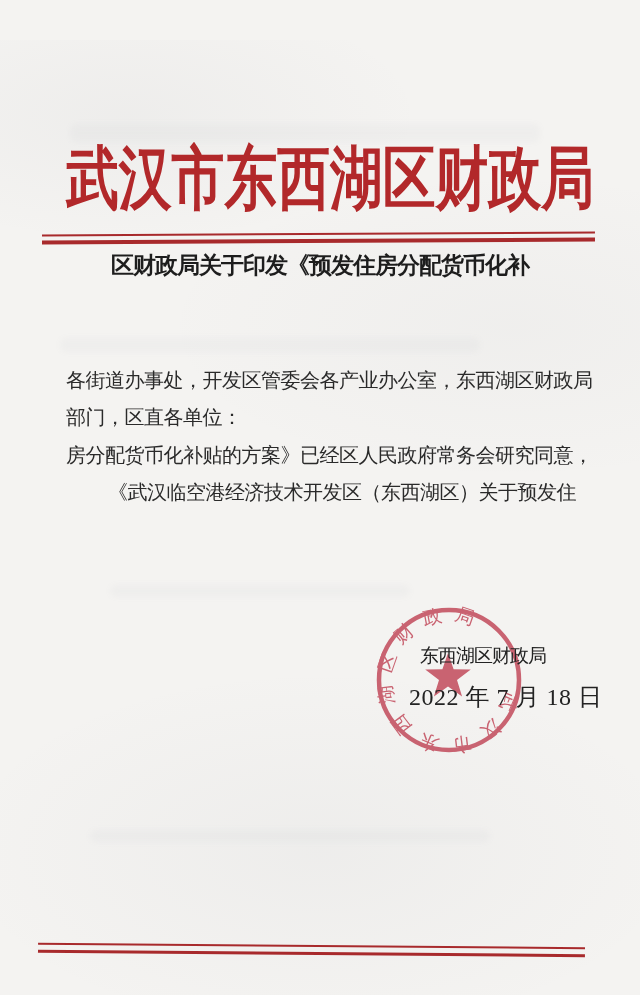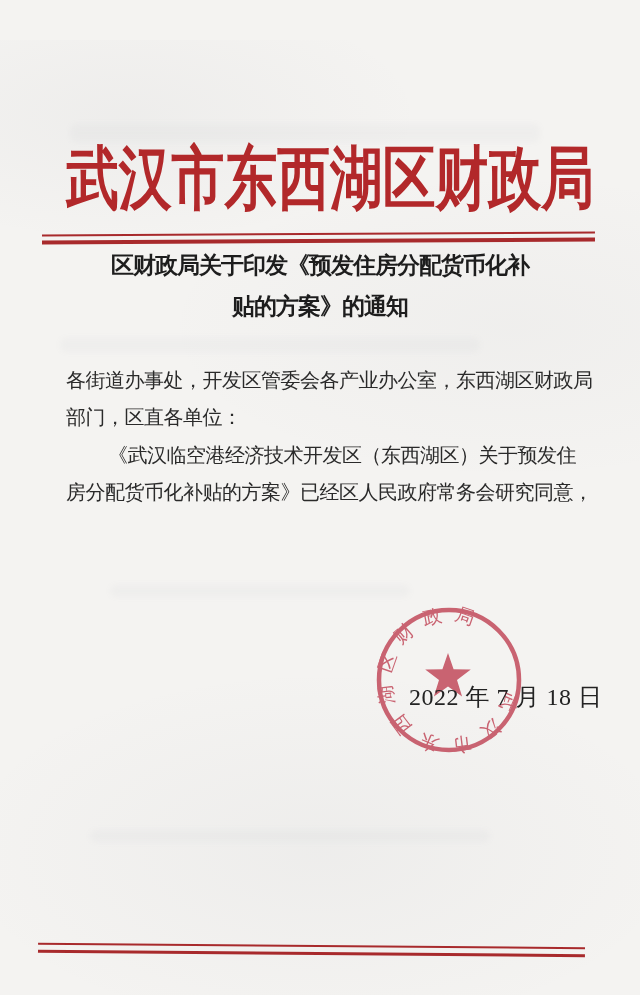--- a/index.html
+++ b/index.html
@@ -69,39 +69,39 @@
     <span class="stretch">武汉市东西湖区财政局</span>
   </div>
 
   <div class="rule rule-top">
     <div class="thin"></div>
     <div class="thick"></div>
   </div>
 
   <div class="doc-title">
     <div>区财政局关于印发《预发住房分配货币化补</div>
-    <div>贴的方案》的通知</div>
   </div>
 
   <div class="body-text">
     <div class="line">各街道办事处，开发区管委会各产业办公室，东西湖区财政局</div>
     <div class="line">部门，区直各单位：</div>
+    <div class="line">房分配货币化补贴的方案》已经区人民政府常务会研究同意，</div>
     <div class="line indent">《武汉临空港经济技术开发区（东西湖区）关于预发住</div>
-    <div class="line">房分配货币化补贴的方案》已经区人民政府常务会研究同意，</div>
   </div>
 
   <svg class="seal" viewBox="0 0 150 150" xmlns="http://www.w3.org/2000/svg">
     <circle cx="75" cy="75" r="70" fill="none" stroke="#c04456" stroke-width="4.5"></circle>
     <path id="sealTextPath" fill="none" d="M 131.1 84.9 A 57 57 0 1 1 18.9 65.1 A 57 57 0 1 1 131.1 84.9"></path>
     <text>
       <textPath href="#sealTextPath" startOffset="0">武汉市东西湖区财政局</textPath>
     </text>
     <polygon fill="#c04456" points="74,48 79.6,64.3 96.8,64.6 83,74.9 88.1,91.4 74,81.5 59.9,91.4 65,74.9 51.2,64.6 68.4,64.3"></polygon>
   </svg>
 
+  <div class="signature">东西湖区财政局</div>
   <div class="date">2022 年 7 月 18 日</div>
 
   <div class="rule rule-bottom">
     <div class="thin"></div>
     <div class="thick"></div>
   </div>
 
 </div>
 
 </body></html>

